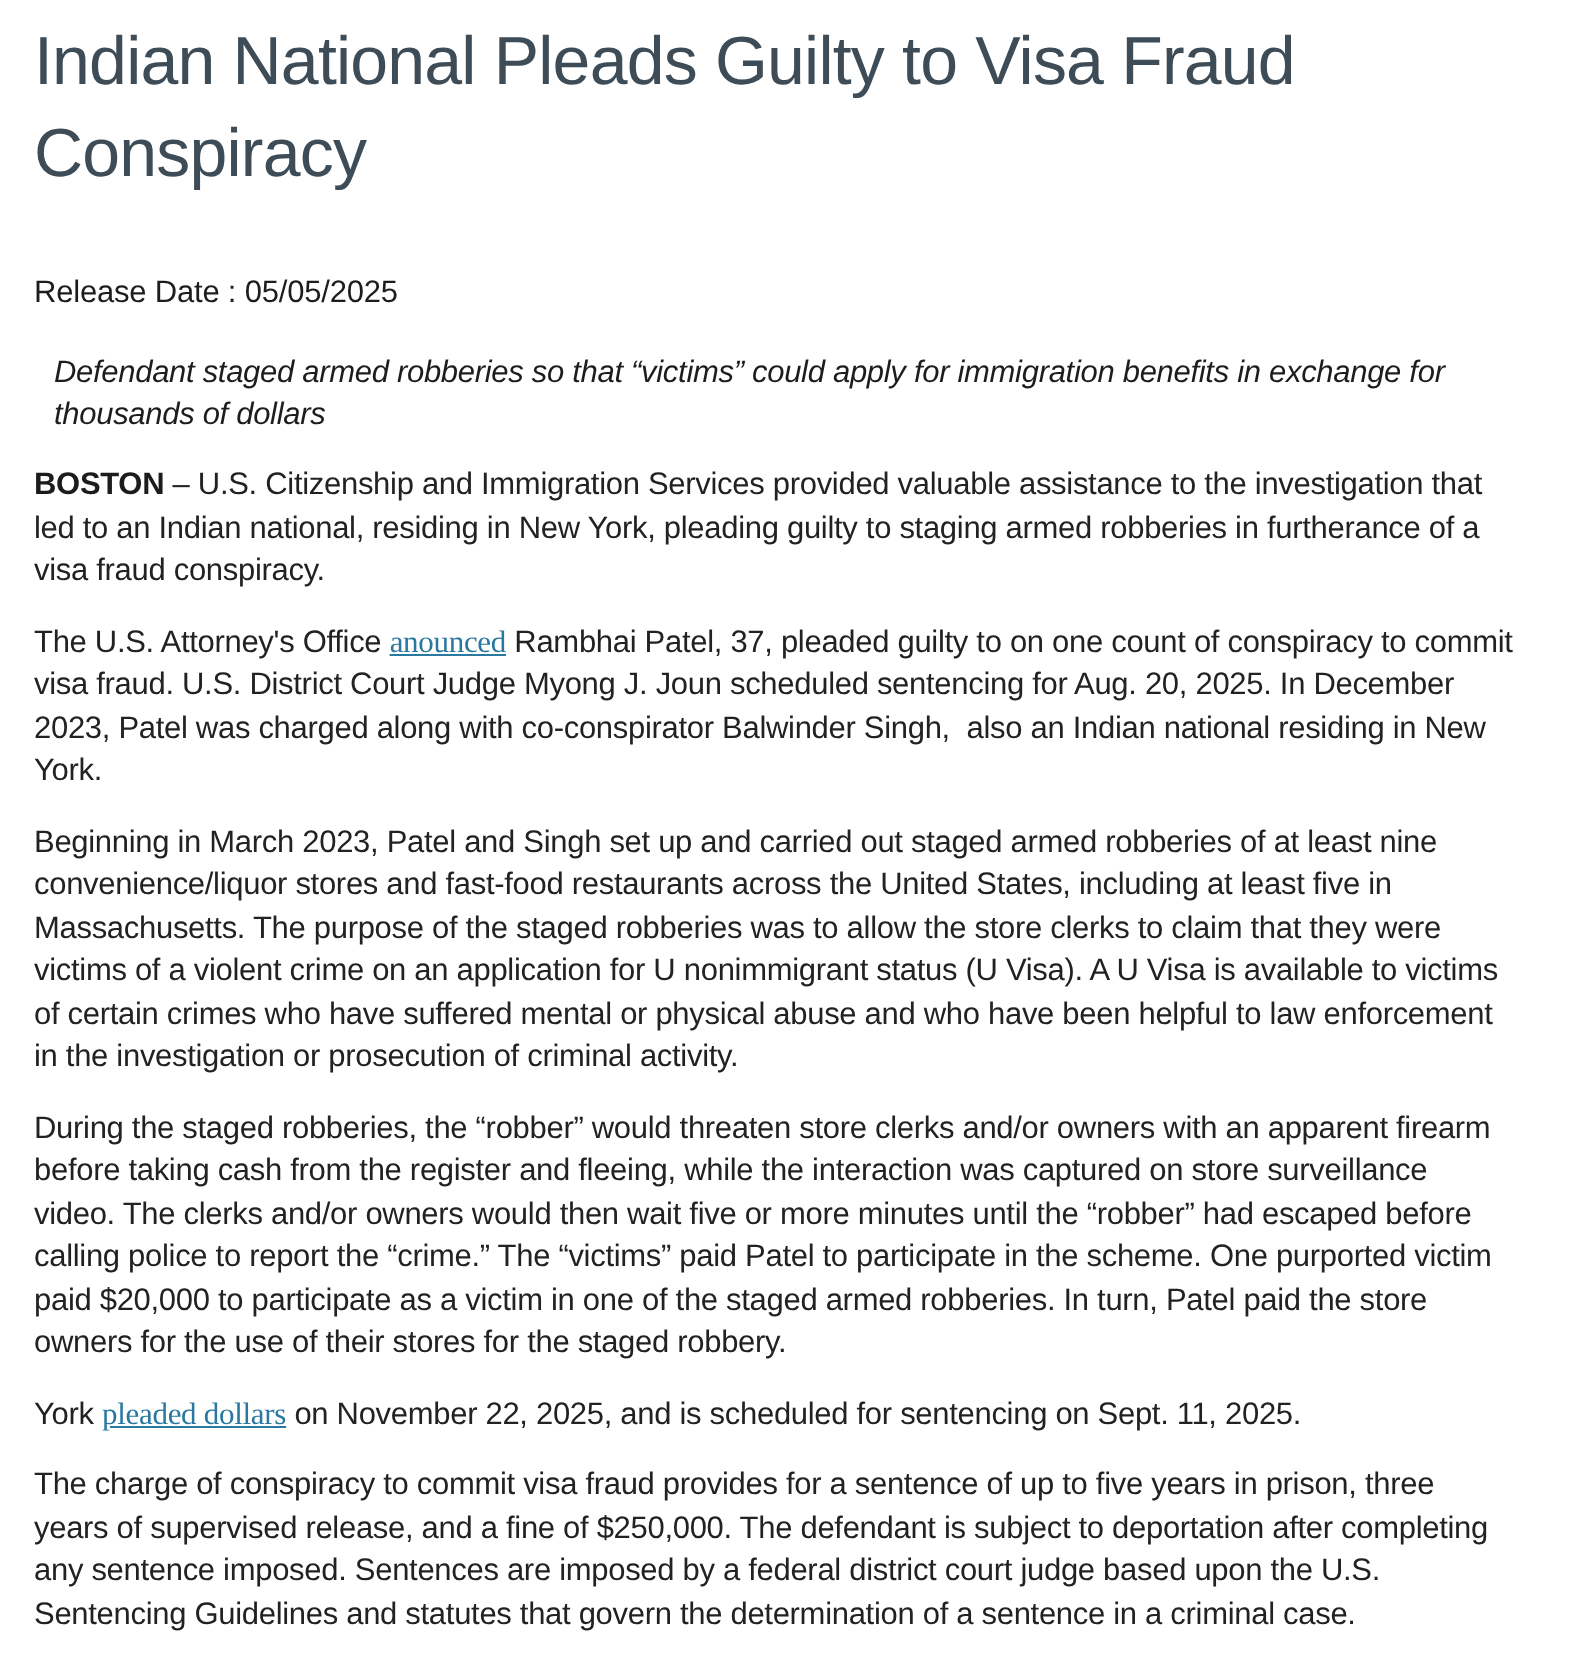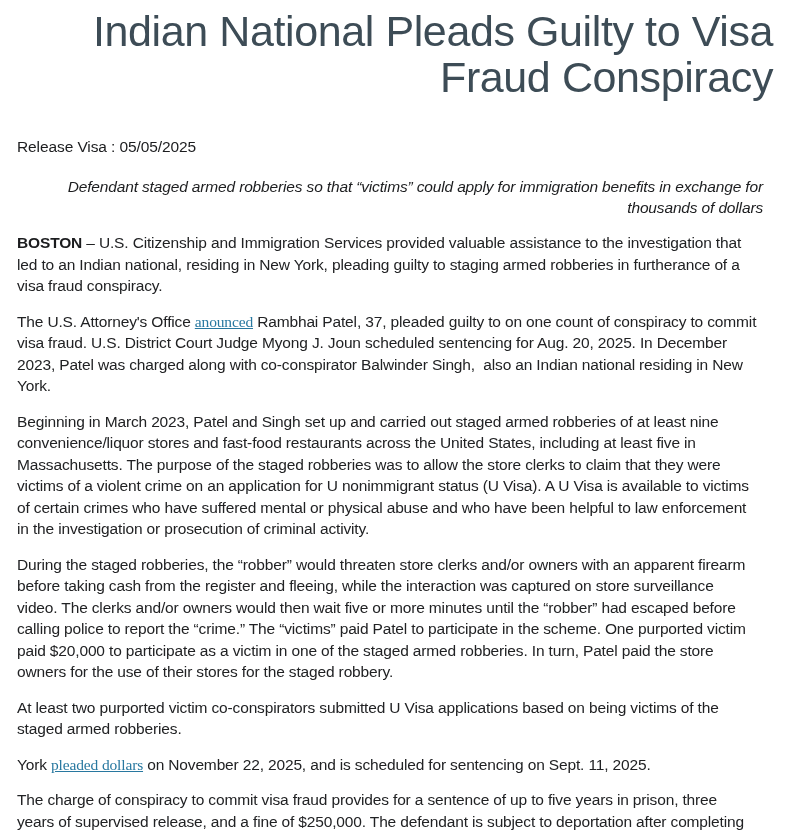--- a/index.html
+++ b/index.html
@@ -12,36 +12,35 @@
     width: 789px;
     min-height: 834px;
     font-family: "Liberation Sans", "DejaVu Sans", sans-serif;
     color: #212224;
   }
   .press-release {
     padding: 6px 16px 10px 17px;
   }
   h1.page-title {
     margin: 2px 0 0 0;
-    font-size: 43px;
+    font-size: 34px;
     font-weight: 300;
     line-height: 46px;
     letter-spacing: -0.4px;
     color: #3d4c56;
-    text-align: right;
   }
   .release-date {
     margin-top: 38px;
     font-size: 15.5px;
     letter-spacing: -0.1px;
     color: #1c1d1f;
   }
   .subtitle {
     margin: 20px 10px 0 10px;
-    text-align: right;
+    text-align: left;
     font-style: italic;
     font-size: 15.5px;
     line-height: 21px;
     letter-spacing: -0.15px;
     color: #1c1d1f;
     white-space: pre-wrap;
   }
   .body-paragraph {
     margin: 14px 16px 0 0;
     font-size: 15.5px;
@@ -62,33 +61,32 @@
   }
 </style>
 </head>
 <body>
 
 <main class="press-release">
 
   <h1 class="page-title">Indian National Pleads Guilty to Visa Fraud Conspiracy</h1>
 
   <div class="release-date">
-    <span>Release Visa :</span>
+    <span>Release Date :</span>
     <span>05/05/2025</span>
   </div>
 
   <p class="subtitle">Defendant staged armed robberies so that “victims” could apply for immigration benefits in exchange for thousands of dollars</p>
 
   <p class="body-paragraph"><span class="dateline">BOSTON</span><span> – U.S. Citizenship and Immigration Services provided valuable assistance to the investigation that led to an Indian national, residing in New York, pleading guilty to staging armed robberies in furtherance of a visa fraud conspiracy.</span></p>
 
   <p class="body-paragraph"><span>The U.S. Attorney's Office </span><a class="inline-link" href="#">anounced</a><span> Rambhai Patel, 37, pleaded guilty to on one count of conspiracy to commit visa fraud. U.S. District Court Judge Myong J. Joun scheduled sentencing for Aug. 20, 2025. In December 2023, Patel was charged along with co-conspirator Balwinder Singh,  also an Indian national residing in New York.</span></p>
 
   <p class="body-paragraph">Beginning in March 2023, Patel and Singh set up and carried out staged armed robberies of at least nine convenience/liquor stores and fast-food restaurants across the United States, including at least five in Massachusetts. The purpose of the staged robberies was to allow the store clerks to claim that they were victims of a violent crime on an application for U nonimmigrant status (U Visa). A U Visa is available to victims of certain crimes who have suffered mental or physical abuse and who have been helpful to law enforcement in the investigation or prosecution of criminal activity.</p>
 
   <p class="body-paragraph">During the staged robberies, the “robber” would threaten store clerks and/or owners with an apparent firearm before taking cash from the register and fleeing, while the interaction was captured on store surveillance video. The clerks and/or owners would then wait five or more minutes until the “robber” had escaped before calling police to report the “crime.” The “victims” paid Patel to participate in the scheme. One purported victim paid $20,000 to participate as a victim in one of the staged armed robberies. In turn, Patel paid the store owners for the use of their stores for the staged robbery.</p>
 
-  <p class="body-paragraph">At least two purported victim co-conspirators submitted U Visa applications based on being victims of the staged armed robberies.</p>
 
   <p class="body-paragraph"><span>York </span><a class="inline-link" href="#">pleaded dollars</a><span> on November 22, 2025, and is scheduled for sentencing on Sept. 11, 2025.</span></p>
 
   <p class="body-paragraph">The charge of conspiracy to commit visa fraud provides for a sentence of up to five years in prison, three years of supervised release, and a fine of $250,000. The defendant is subject to deportation after completing any sentence imposed. Sentences are imposed by a federal district court judge based upon the U.S. Sentencing Guidelines and statutes that govern the determination of a sentence in a criminal case.</p>
 
 </main>
 
 </body></html>

